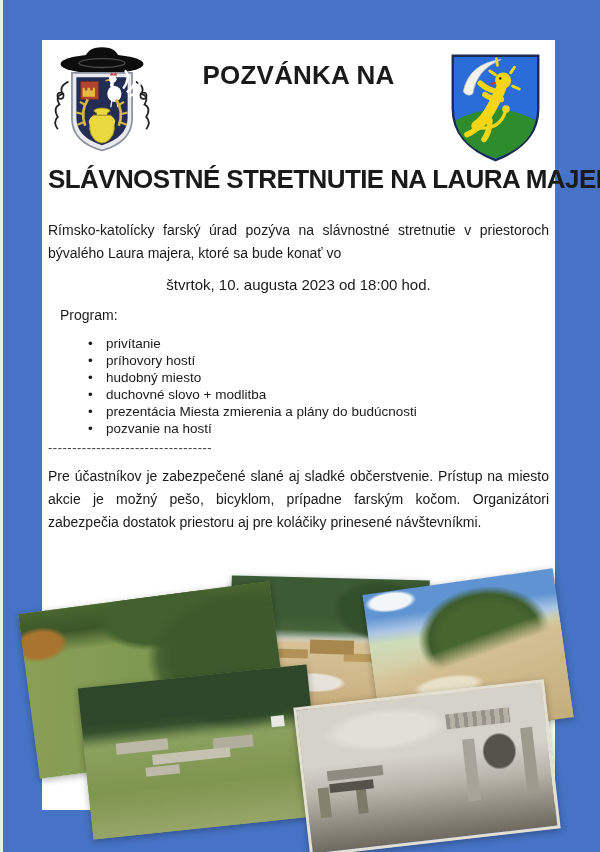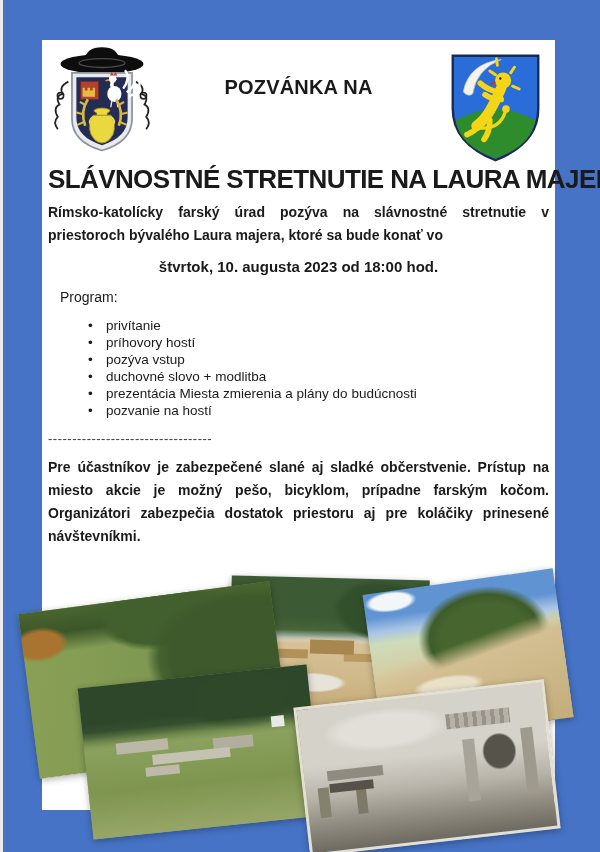--- a/index.html
+++ b/index.html
@@ -11,32 +11,32 @@
   }
   .scan-edge{position:absolute;left:0;top:0;width:3px;height:852px;background:#ececec;}
   .page{
     position:absolute; left:42px; top:40px; width:513px; height:770px;
     background:#ffffff; box-sizing:border-box; padding:0 6px;
   }
   .header{position:relative;height:138px;}
   .crest-left{position:absolute;left:1px;top:0;width:106px;height:138px;}
   .crest-right{position:absolute;right:6px;top:4px;width:95px;height:128px;}
   .pretitle{
-    position:absolute;left:0;right:0;top:36px;text-align:center;
-    font-size:20px;font-weight:bold;letter-spacing:0.2px;
+    position:absolute;left:0;right:0;top:20px;text-align:center;
+    font-size:26px;font-weight:bold;letter-spacing:0.2px;
   }
   .title{
     margin:-14px 0 0 0;text-align:center;font-size:26px;font-weight:bold;
     letter-spacing:-0.6px;white-space:nowrap;
   }
-  .para{margin:6px 0 0 0;font-size:14px;line-height:23px;text-align:justify;font-weight:bold;}
+  .para{margin:24px 0 0 0;font-size:14px;line-height:23px;text-align:justify;}
   .para.tight{margin-top:10px;}
-  .date-line{margin:11px 0 0 0;text-align:center;font-size:15px;font-weight:bold;}
+  .date-line{margin:11px 0 0 0;text-align:center;font-size:15px;font-weight:normal;}
   .program-label{margin:14px 0 0 12px;font-size:14px;}
-  ul.program{margin:12px 0 12px 40px;padding:0;list-style:none;}
+  ul.program{margin:12px 0 3px 40px;padding:0;list-style:none;}
   ul.program li{
     font-size:13.5px;line-height:17px;padding-left:18px;position:relative;
   }
   ul.program li::before{
     content:"•";position:absolute;left:0;top:0;font-size:13.5px;
   }
   .dashes{margin:3px 0 0 0;font-size:13px;letter-spacing:0.5px;color:#3a3a3a;}
   .collage{position:absolute;left:0;top:0;width:600px;height:852px;pointer-events:none;}
   .photo{position:absolute;box-shadow:0 2px 7px rgba(0,0,0,0.3);}
   
@@ -170,21 +170,21 @@
 
     <p class="para">Rímsko-katolícky farský úrad pozýva na slávnostné stretnutie v priestoroch bývalého Laura majera, ktoré sa bude konať vo</p>
 
     <p class="date-line">štvrtok, 10. augusta 2023 od 18:00 hod.</p>
 
     <p class="program-label">Program:</p>
 
     <ul class="program">
       <li>privítanie</li>
       <li>príhovory hostí</li>
-      <li>pozýva vstup</li>
+      <li>hudobný miesto</li>
       <li>duchovné slovo + modlitba</li>
       <li>prezentácia Miesta zmierenia a plány do budúcnosti</li>
       <li>pozvanie na hostí</li>
     </ul>
 
     <div class="dashes">----------------------------------</div>
 
 
     <p class="para tight">Pre účastníkov je zabezpečené slané aj sladké občerstvenie. Prístup na miesto akcie je možný pešo, bicyklom, prípadne farským kočom. Organizátori zabezpečia dostatok priestoru aj pre koláčiky prinesené návštevníkmi.</p>
   </div>

